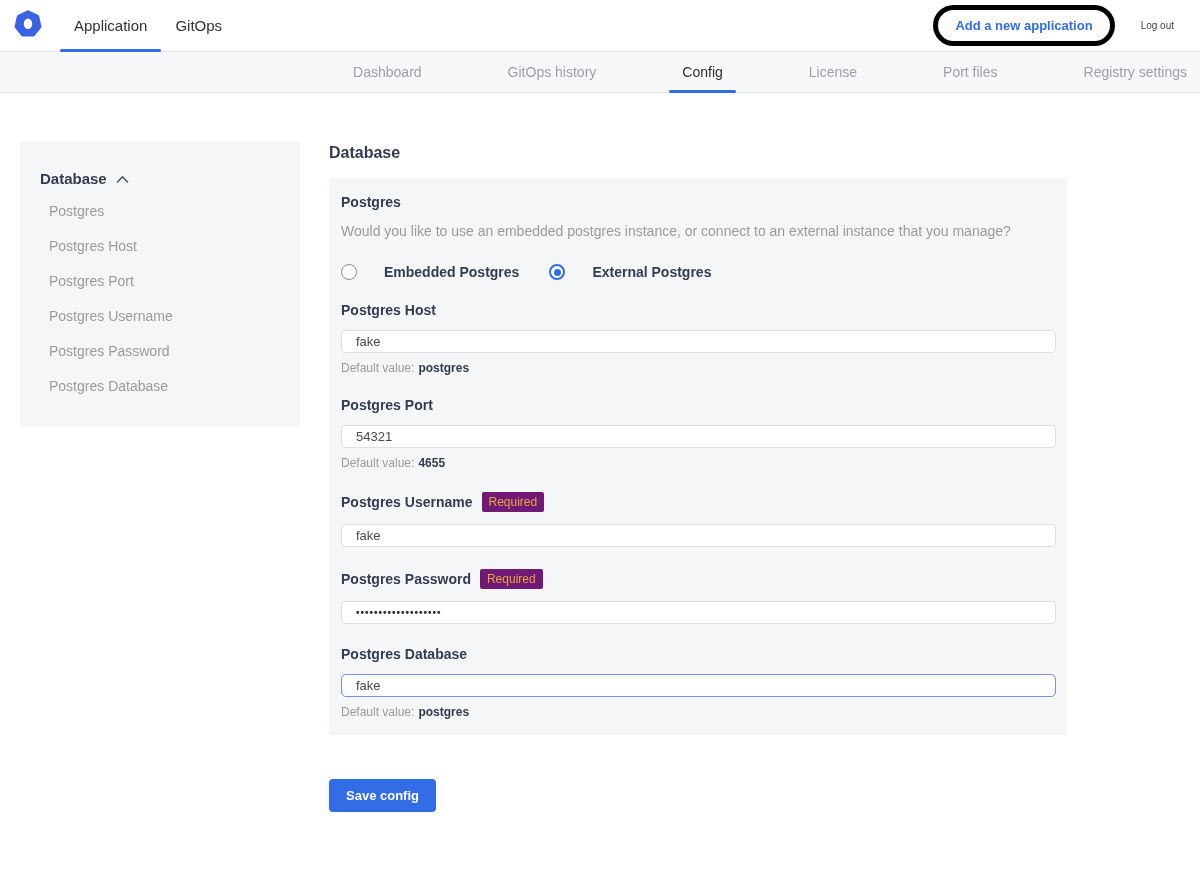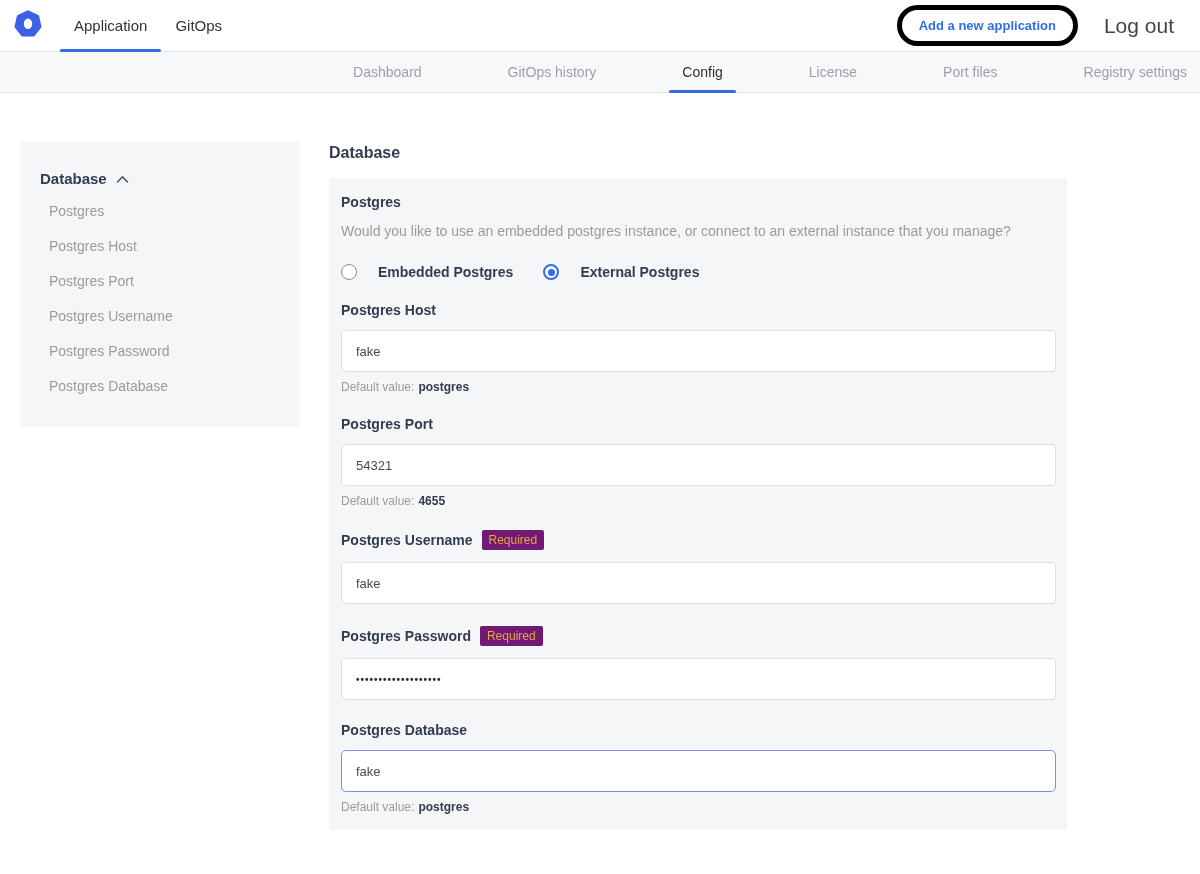--- a/index.html
+++ b/index.html
@@ -12,21 +12,21 @@
   .logo-wrap { display:flex; align-items:center; padding:0 18px 0 4px; }
   .top-tab { display:flex; align-items:center; padding:0 14px; font-size:15px;
              color:#323232; position:relative; cursor:pointer; }
   .top-tab.active::after { content:""; position:absolute; left:0; right:0; bottom:-1px;
              height:3px; background:#326de6; border-radius:2px; }
   .topnav-right { margin-left:auto; display:flex; align-items:center; gap:26px;
              padding-right:26px; }
   .add-app-btn { border:5px solid #000000; color:#326de6; background:#fff;
              font-weight:bold; font-size:13px; padding:8px 17px; border-radius:999px;
              cursor:pointer; font-family:inherit; }
-  .logout { font-size:21px; color:#434343; cursor:pointer; }
+  .logout { font-size:10px; color:#434343; cursor:pointer; }
 
   
   .subnav { height:41px; background:#f7f8fa; border-bottom:1px solid #e4e6ea;
             display:flex; justify-content:flex-end; gap:60px; }
   .subnav-item { display:flex; align-items:center; font-size:14px; color:#9da0a6;
             padding:0 13px; position:relative; cursor:pointer; }
   .subnav-item.active { color:#2f2f2f; }
   .subnav-item.active::after { content:""; position:absolute; left:0; right:0;
             bottom:-1px; height:3px; background:#326de6; border-radius:2px; }
 
@@ -44,35 +44,35 @@
 
   
   .main { margin-left:29px; width:738px; }
   .main-title { font-size:16px; font-weight:bold; color:#323b4f; margin:2px 0 16px; }
   .card { background:#f5f6f8; padding:16px 12px 16px; width:738px; }
 
   .group-label { font-size:14px; font-weight:bold; color:#323b4f; }
   .group-help { margin-top:12px; font-size:14px; color:#9b9b9b; line-height:19px; }
 
   .radio-row { margin-top:23px; display:flex; gap:30px; align-items:center; }
-  .radio-option { display:flex; align-items:center; gap:21px; font-size:14px;
+  .radio-option { display:flex; align-items:center; gap:27px; font-size:14px;
             font-weight:bold; color:#323b4f; cursor:pointer; }
   .radio { width:16px; height:16px; border-radius:50%; border:1px solid #8e8e8e;
             background:#fff; flex:0 0 auto; }
   .radio.selected { border:2px solid #326de6; display:flex; align-items:center;
             justify-content:center; }
   .radio.selected::after { content:""; width:7px; height:7px; border-radius:50%;
             background:#326de6; }
 
   .field { margin-top:22px; }
   .field-label { font-size:14px; font-weight:bold; color:#323b4f; display:flex;
             align-items:center; gap:9px; }
   .required-badge { font-size:12px; font-weight:normal; color:#e9a53f;
             background:#701a75; padding:3px 7px; border-radius:2px; }
-  .field-input { display:block; margin-top:12px; width:715px; height:42px;
+  .field-input { display:block; margin-top:12px; width:715px; height:23px;
             border:1px solid #dfdfdf; border-radius:4px; padding:0 14px;
             font-size:13px; color:#4a4a4a; background:#fff; font-family:inherit;
             outline:none; }
   .field-input.focused { border:1.5px solid #7b91e8; border-radius:5px; }
   .field-input.password { font-size:10px; letter-spacing:1px; font-weight:bold;
             color:#2f2f2f; }
   .field-help { margin-top:8px; font-size:12px; color:#9b9b9b; }
   .field-help .default-value { color:#323b4f; font-weight:bold; margin-left:4px; }
 
   .save-btn { margin-top:44px; background:#326de6; color:#fff; font-weight:bold;

